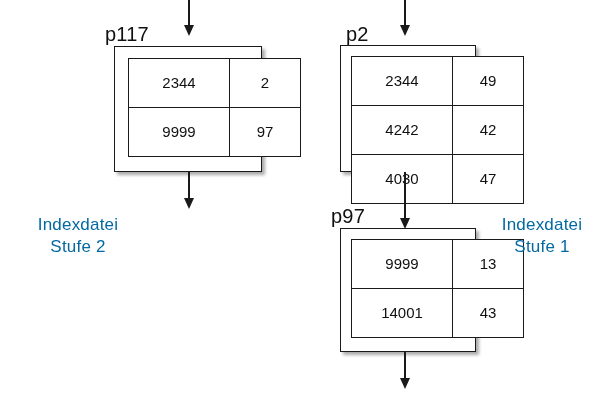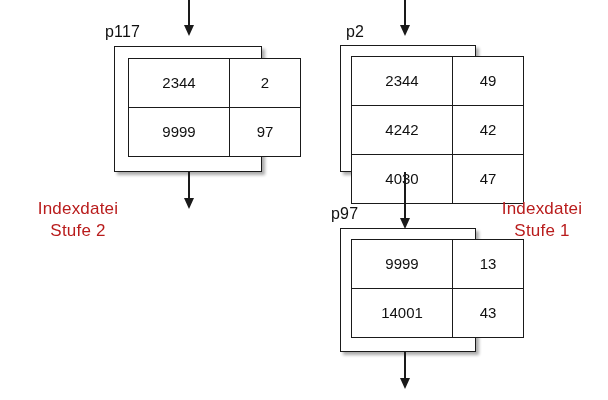--- a/index.html
+++ b/index.html
@@ -21,21 +21,21 @@
   .node-box {
     position: absolute;
     background: #ffffff;
     border: 1.6px solid #1a1a1a;
     box-shadow: 3px 3px 3px rgba(0,0,0,0.33);
     box-sizing: border-box;
   }
 
   .node-label {
     position: absolute;
-    font-size: 16px;
+    font-size: 20px;
     letter-spacing: 0.2px;
     color: #101010;
     white-space: nowrap;
     line-height: 1;
   }
 
   
   .entry-table {
     position: absolute;
     border-collapse: collapse;
@@ -75,23 +75,24 @@
     border-right: 5px solid transparent;
     border-top: 11px solid #1a1a1a;
   }
 
   
   .caption {
     position: absolute;
     font-size: 17px;
     line-height: 22px;
     text-align: center;
-    color: #b91c1c;
+    color: #0369a1;
     white-space: nowrap;
     letter-spacing: 0.2px;
+    margin-top: 16px;
   }
 </style>
 </head>
 <body>
 
 <div id="canvas">
 
   <div class="arrow" style="left:188px; top:0px; width:2px; height:36px;">
     <div class="shaft" style="height:26px;"></div>
     <div class="head" style="top:25px;"></div>

